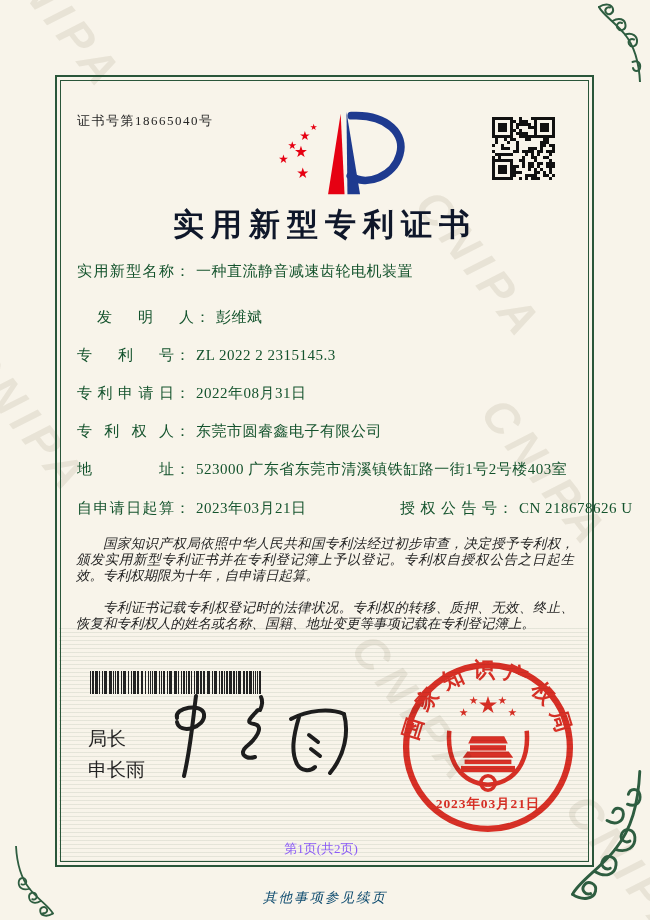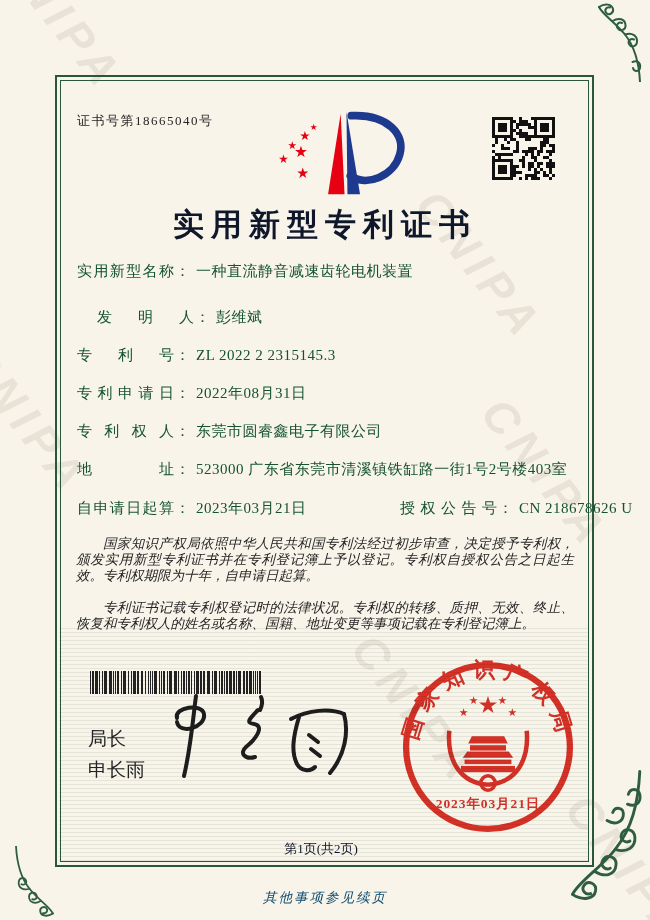--- a/index.html
+++ b/index.html
@@ -29,21 +29,21 @@
           vertical-align:bottom;}
   .fcolon{display:inline-block;margin:0 6px 0 1px;}
   .fvalue{letter-spacing:0.5px;}
   .grant2{position:absolute;left:323px;top:0;white-space:nowrap;}
   .para{position:absolute;left:76px;width:498px;font-size:13.5px;line-height:16px;
         font-style:italic;color:#242424;text-indent:2em;text-align:justify;
         font-family:"Liberation Serif","DejaVu Serif",serif;}
   .sig-title{position:absolute;left:88px;font-size:19px;font-weight:500;
         font-family:"Liberation Sans","DejaVu Sans",sans-serif;color:#222;}
   .pagenote{position:absolute;left:0;top:840px;width:642px;text-align:center;
-        font-size:13px;color:#0f172a;}
+        font-size:13px;color:#8b5cf6;}
   .footnote{position:absolute;left:0;top:889px;width:650px;text-align:center;
         font-size:13.5px;font-style:italic;color:#0c4a6e;letter-spacing:2px;}
   .seal{position:absolute;left:398px;top:657px;width:180px;height:180px;
         opacity:0.92;mix-blend-mode:multiply;}
   .flourish{position:absolute;pointer-events:none;}
 </style>
 </head>
 <body>
 
 <div class="wm" style="left:-28px;top:-12px;">CNIPA</div>

